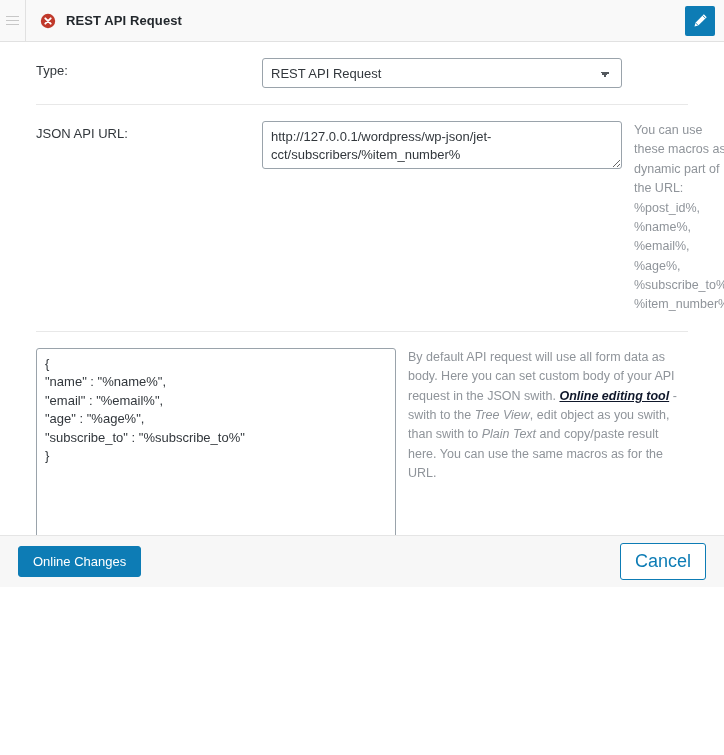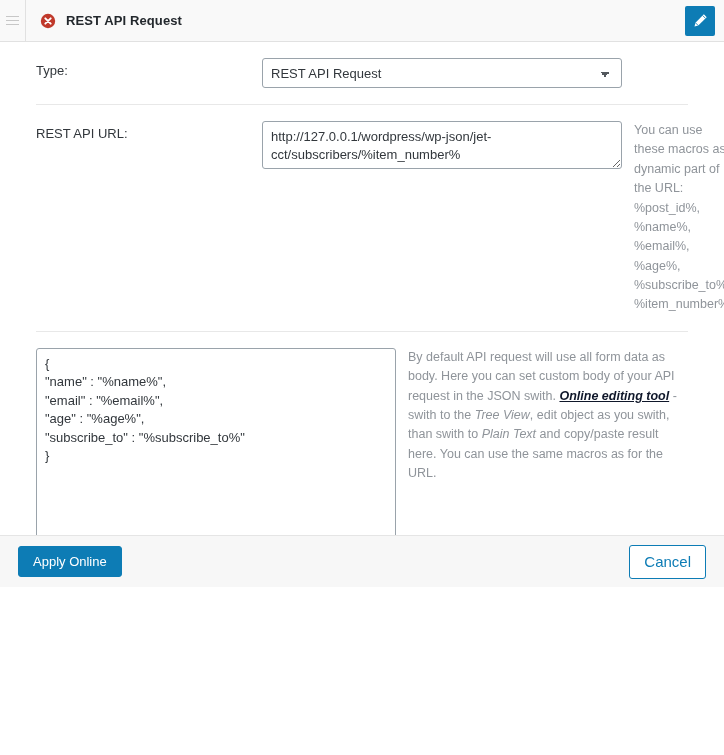--- a/index.html
+++ b/index.html
@@ -210,21 +210,21 @@
     padding: 7px 14px;
     cursor: pointer;
     line-height: 1.2;
   }
   .btn-secondary {
     background: #ffffff;
     color: #0d7cb5;
     border: 1px solid #0d7cb5;
     border-radius: 3px;
     font-family: "Liberation Sans", sans-serif;
-    font-size: 15px;
+    font-size: 18px;
     padding: 7px 14px;
     cursor: pointer;
     line-height: 1.2;
   }
 </style>
 </head>
 <body>
 
 <div class="panel">
 
@@ -264,21 +264,21 @@
       <div class="row-label">Type:</div>
       <div class="row-control">
         <select class="type-select">
           <option>REST API Request</option>
         </select>
       </div>
       <div class="row-help"></div>
     </div>
 
     <div class="form-row">
-      <div class="row-label">REST API URL:</div>
+      <div class="row-label">JSON API URL:</div>
       <div class="row-control">
         <textarea class="field url-field" placeholder="" style="">http://127.0.0.1/wordpress/wp-json/jet-cct/subscribers/%item_number%</textarea>
       </div>
       <div class="row-help">You can use these macros as dynamic part of the URL: %post_id%, %name%, %email%, %age%, %subscribe_to%, %item_number%</div>
     </div>
 
     <div class="form-row">
       <div class="row-control">
         <textarea class="field body-field" placeholder="" style="">{
 "name" : "%name%",
@@ -288,17 +288,17 @@
 }</textarea>
       </div>
       <div class="row-help">
         <span>By default API request will use all form data as body. Here you can set custom body of your API request in the JSON swith. </span><a href="#" class="hl">Online editing tool</a><span> - swith to the </span><em>Tree View</em><span>, edit object as you swith, than swith to </span><em>Plain Text</em><span> and copy/paste result here. You can use the same macros as for the URL.</span>
       </div>
     </div>
 
   </div>
 
   <div class="panel-footer">
-    <button class="btn-primary">Apply Online</button>
+    <button class="btn-primary">Online Changes</button>
     <button class="btn-secondary">Cancel</button>
   </div>
 
 </div>
 
 </body></html>

